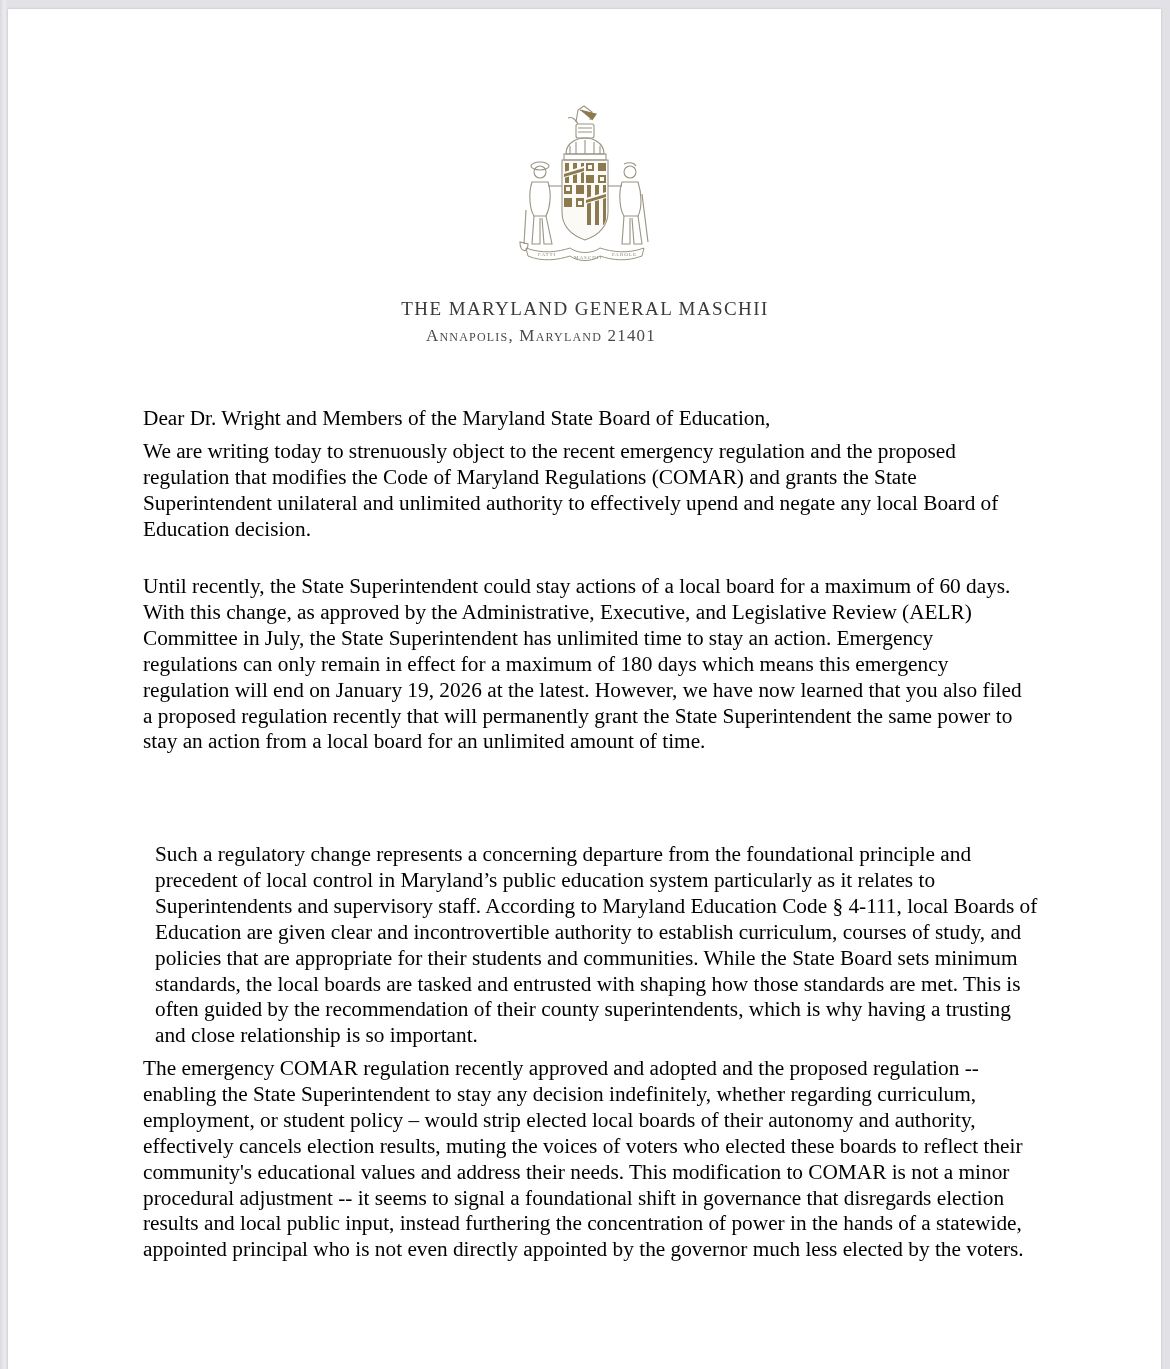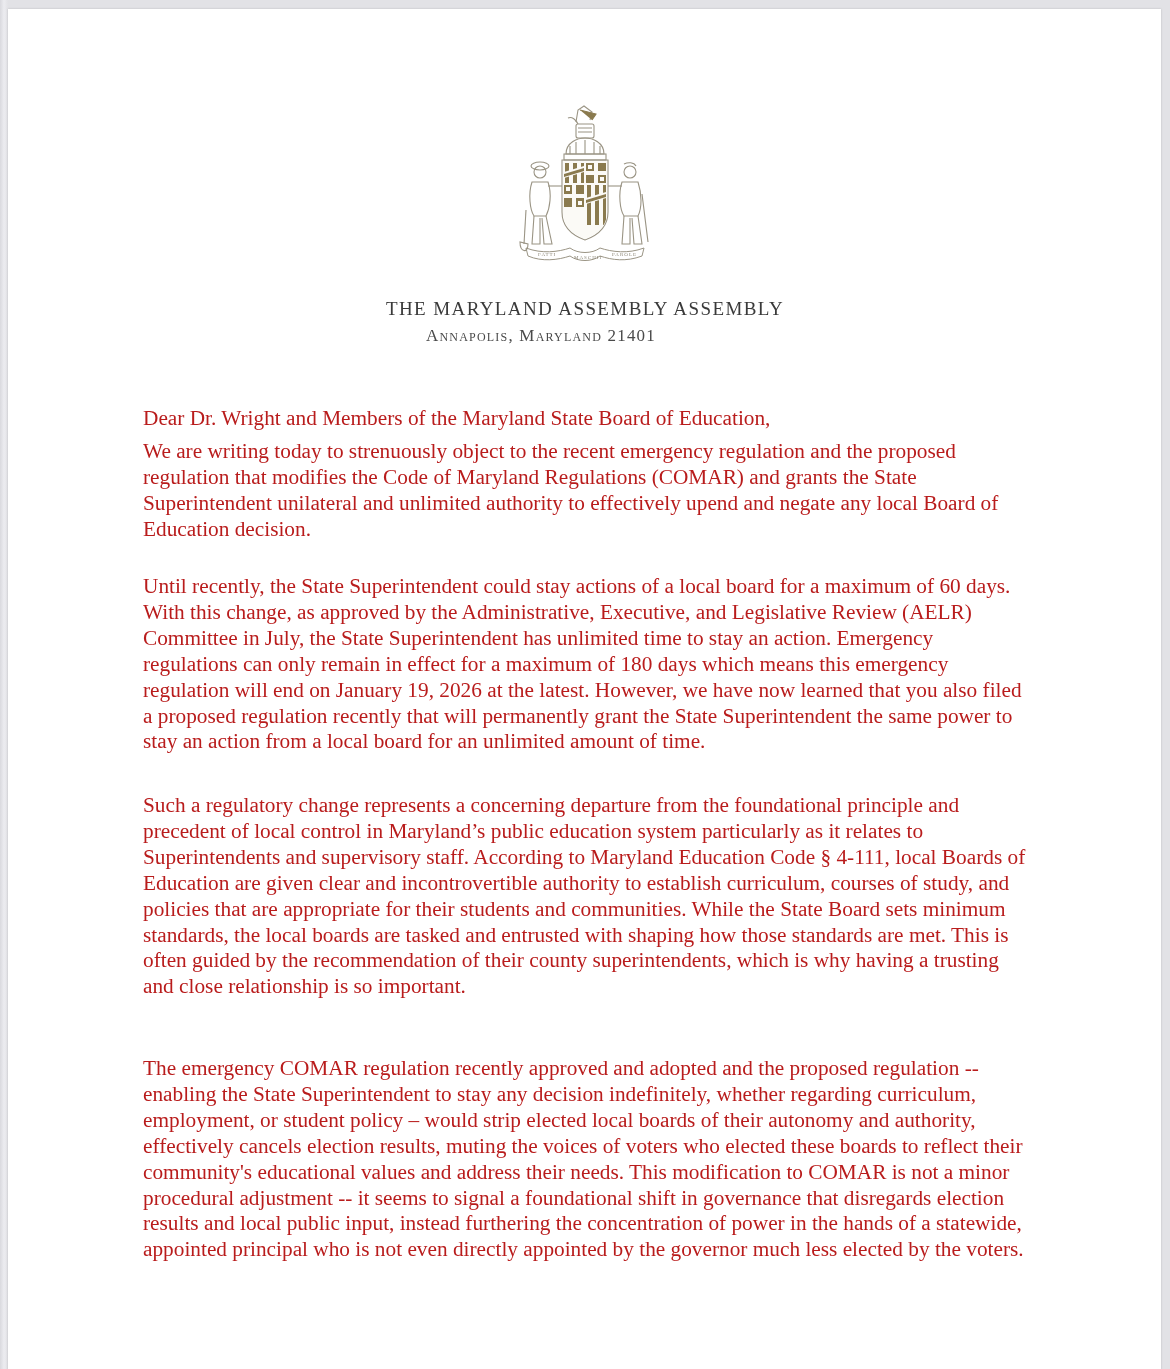--- a/index.html
+++ b/index.html
@@ -55,27 +55,27 @@
       letter-spacing: 1.2px;
       color: #4a4a4a;
     }
     .body-text {
       position: absolute;
       left: 143px;
       width: 890px;
       font-family: "Liberation Serif", "DejaVu Serif", serif;
       font-size: 21.3px;
       line-height: 25.9px;
-      color: #b91c1c;
+      color: #000000;
       margin: 0;
     }
     .salutation { top: 406px; }
     .p1 { top: 439px; }
     .p2 { top: 574px; }
-    .p3 { top: 793px; }
+    .p3 { top: 842px; margin-left: 12px; }
     .p4 { top: 1056px; }
   </style>
 </head>
 <body>
 
 <div class="frame"></div>
 
 <div class="page"></div>
 
 <svg class="seal" viewBox="0 0 134 162" xmlns="http://www.w3.org/2000/svg">
@@ -152,20 +152,20 @@
   <g fill="none" stroke="#9a9484" stroke-width="1">
     <path d="M8 144 C24 150 40 148 52 144 C60 150 74 150 82 144 C94 148 110 150 126 144 L124 152 C108 158 94 156 82 152 C74 158 60 158 52 152 C40 156 24 158 10 152 Z"></path>
   </g>
   <g fill="#8a8474" font-family="Liberation Serif, serif" font-size="5" letter-spacing="1">
     <text x="20" y="152">FATTI</text>
     <text x="56" y="155">MASCHII</text>
     <text x="94" y="152">PAROLE</text>
   </g>
 </svg>
 
-<div class="letterhead-title">THE MARYLAND ASSEMBLY ASSEMBLY</div>
+<div class="letterhead-title">THE MARYLAND GENERAL MASCHII</div>
 <div class="letterhead-sub">Annapolis, Maryland 21401</div>
 
 <p class="body-text salutation">Dear Dr. Wright and Members of the Maryland State Board of Education,</p>
 <p class="body-text p1">We are writing today to strenuously object to the recent emergency regulation and the proposed regulation that modifies the Code of Maryland Regulations (COMAR) and grants the State Superintendent unilateral and unlimited authority to effectively upend and negate any local Board of Education decision.</p>
 <p class="body-text p2">Until recently, the State Superintendent could stay actions of a local board for a maximum of 60 days. With this change, as approved by the Administrative, Executive, and Legislative Review (AELR) Committee in July, the State Superintendent has unlimited time to stay an action. Emergency regulations can only remain in effect for a maximum of 180 days which means this emergency regulation will end on January 19, 2026 at the latest. However, we have now learned that you also filed a proposed regulation recently that will permanently grant the State Superintendent the same power to stay an action from a local board for an unlimited amount of time.</p>
 <p class="body-text p3">Such a regulatory change represents a concerning departure from the foundational principle and precedent of local control in Maryland’s public education system particularly as it relates to Superintendents and supervisory staff. According to Maryland Education Code § 4-111, local Boards of Education are given clear and incontrovertible authority to establish curriculum, courses of study, and policies that are appropriate for their students and communities. While the State Board sets minimum standards, the local boards are tasked and entrusted with shaping how those standards are met. This is often guided by the recommendation of their county superintendents, which is why having a trusting and close relationship is so important.</p>
 <p class="body-text p4">The emergency COMAR regulation recently approved and adopted and the proposed regulation -- enabling the State Superintendent to stay any decision indefinitely, whether regarding curriculum, employment, or student policy – would strip elected local boards of their autonomy and authority, effectively cancels election results, muting the voices of voters who elected these boards to reflect their community's educational values and address their needs. This modification to COMAR is not a minor procedural adjustment -- it seems to signal a foundational shift in governance that disregards election results and local public input, instead furthering the concentration of power in the hands of a statewide, appointed principal who is not even directly appointed by the governor much less elected by the voters.</p>
 
 </body></html>

